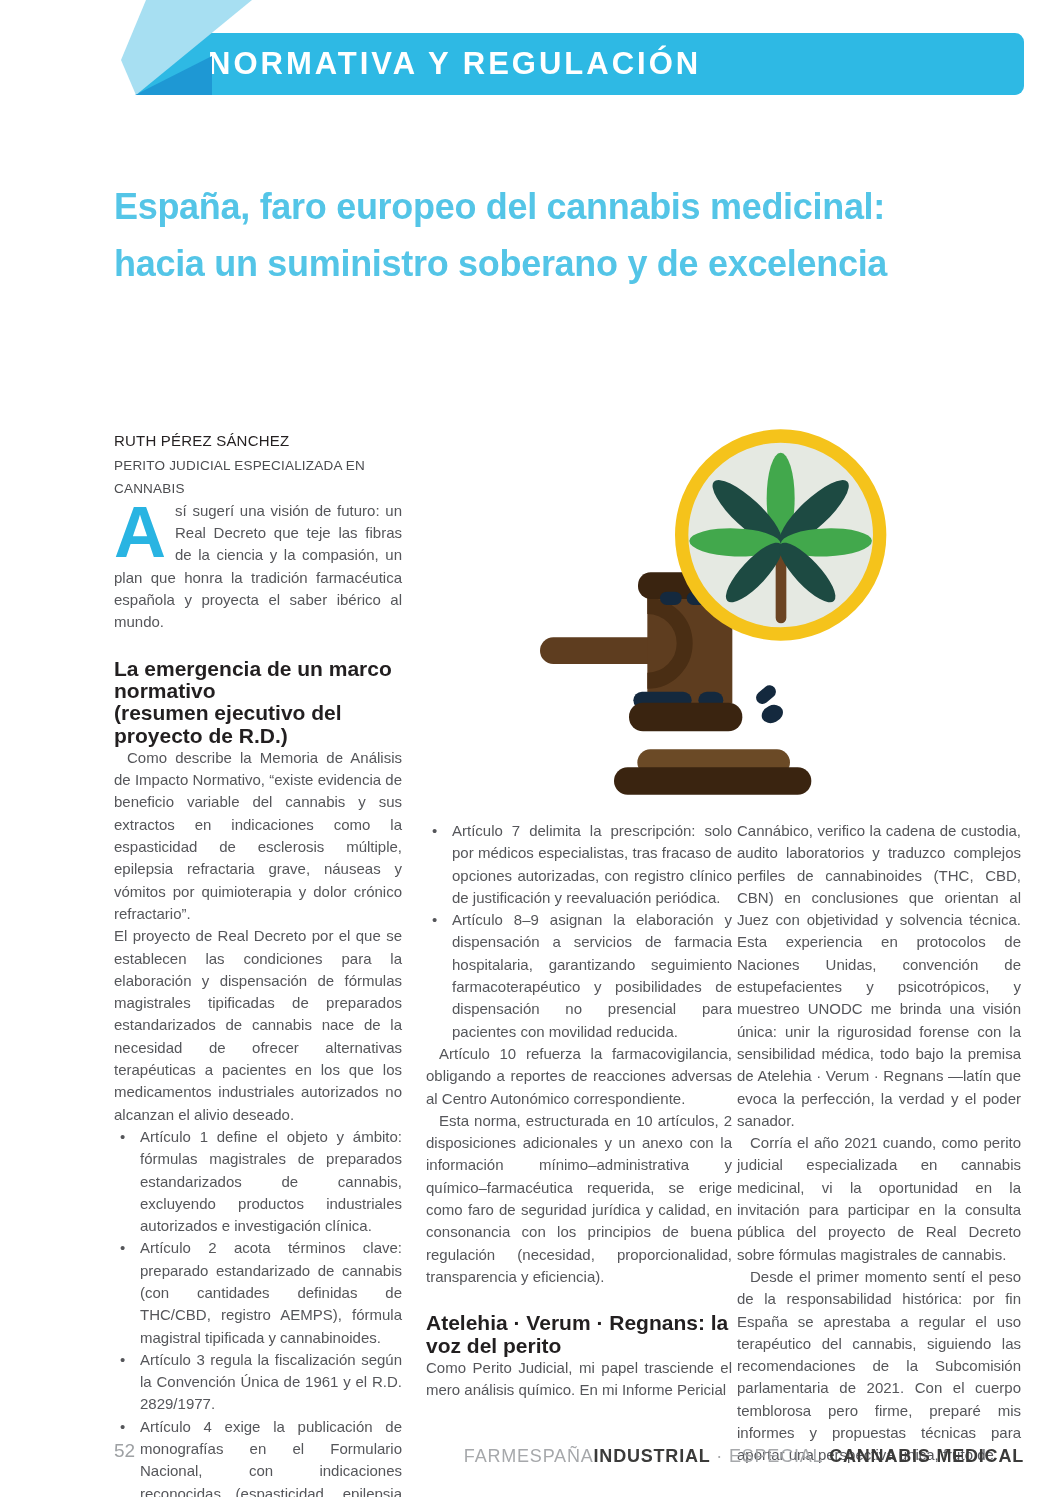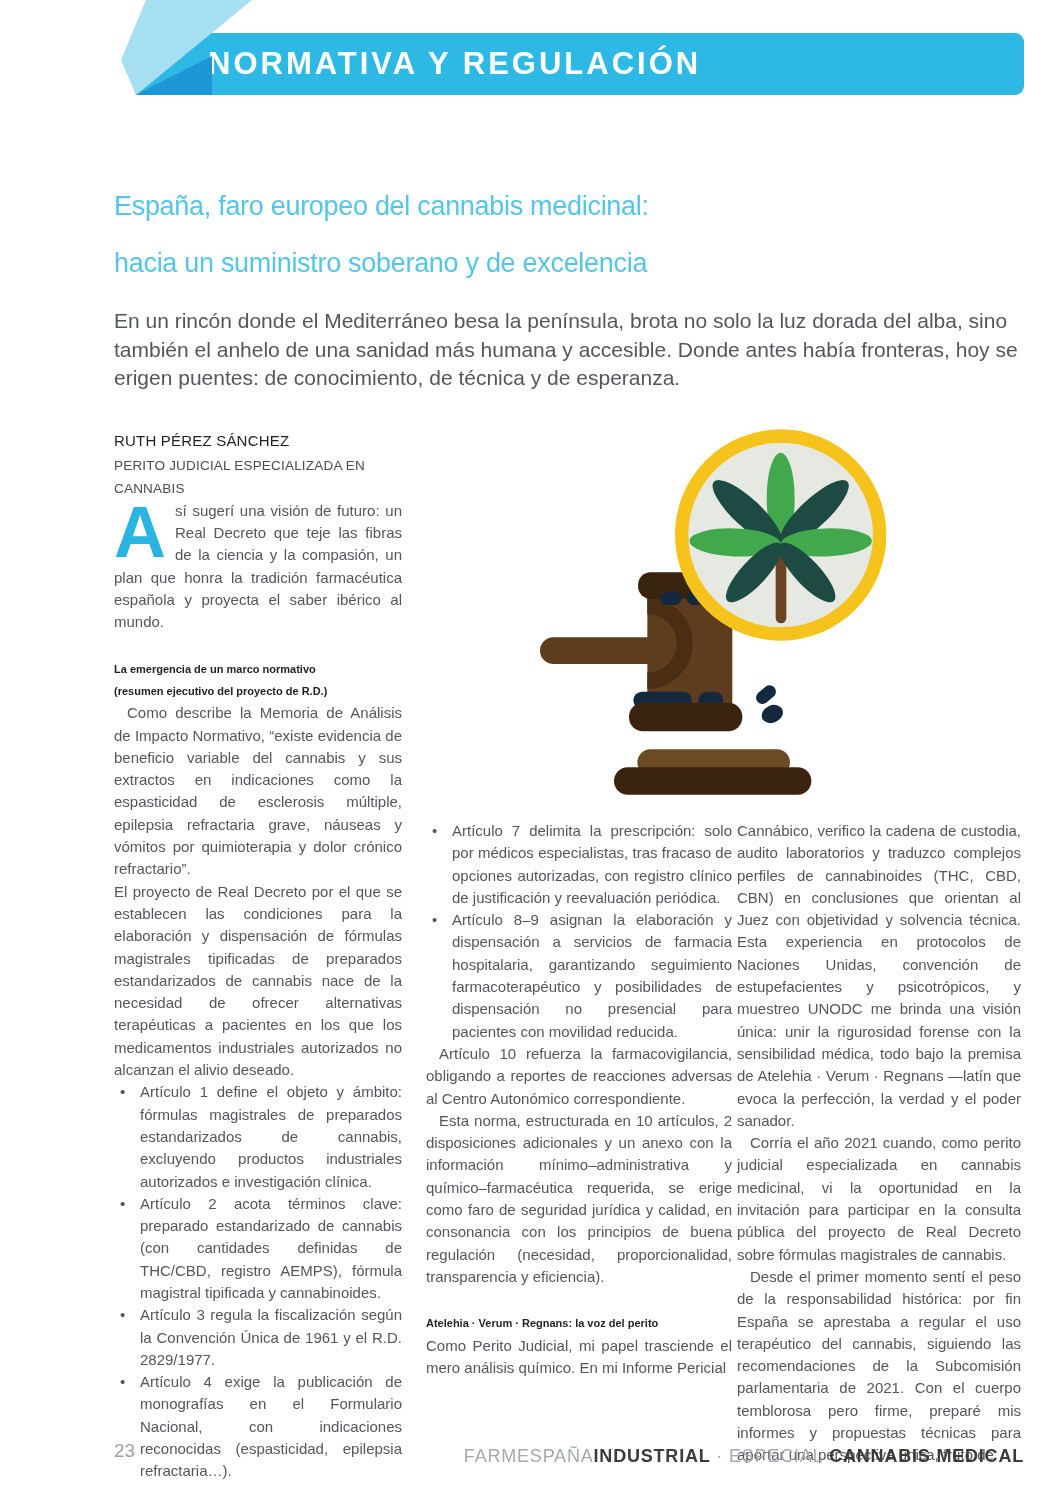--- a/index.html
+++ b/index.html
@@ -12,39 +12,39 @@
     position:absolute;left:100px;top:33px;width:890px;height:62px;
     background:#2eb9e4;border-radius:9px;display:flex;align-items:center;
   }
   .kicker-band .kicker-text{
     padding-left:74px;color:#ffffff;font-weight:700;font-size:31px;letter-spacing:3px;
   }
   .ribbon{position:absolute;left:60px;top:0;width:170px;height:140px;}
   
   .title{
     position:absolute;left:80px;top:178px;width:918px;
-    font-size:27px;line-height:57px;color:#54c5e7;font-weight:400;letter-spacing:-0.3px;
+    font-size:36px;line-height:57px;color:#54c5e7;font-weight:700;letter-spacing:-0.3px;
   }
   .intro{
     position:absolute;left:80px;top:307px;width:914px;
     font-size:21px;line-height:28.5px;color:#55565a;
   }
   
   .col{position:absolute;font-size:15px;line-height:22.3px;text-align:justify;color:#55565a;}
   .col1{left:80px;top:430px;width:288px;}
   .col2{left:392px;top:820px;width:306px;}
   .col3{left:703px;top:820px;width:284px;}
   .author-name{font-size:15px;font-weight:400;color:#231f20;text-align:left;letter-spacing:0.2px;}
   .author-role{font-size:13.5px;color:#4b4c4f;text-align:left;margin-top:3px;letter-spacing:0.2px;}
   .lead{margin-top:9px;}
   .dropcap{
     float:left;font-size:72px;line-height:56px;font-weight:700;color:#29b4e2;
     margin:4px 9px 0 0;
   }
-  .sec-heading{font-weight:700;color:#221f20;text-align:left;font-size:11px;}
+  .sec-heading{font-weight:700;color:#221f20;text-align:left;font-size:21px;}
   .mt24{margin-top:24px;}
   p.body{margin:0;}
   .indent{text-indent:13px;}
   .bullet{display:flex;margin:0;}
   .bullet .dot{flex:none;width:26px;padding-left:6px;box-sizing:border-box;text-align:left;}
   .bullet .btxt{flex:1;text-align:justify;}
   
   .illustration{position:absolute;left:480px;top:410px;width:560px;height:420px;}
   
   .footer-page{position:absolute;left:80px;top:1440px;font-size:19px;color:#9ea1a4;}
@@ -66,21 +66,20 @@
   <svg class="ribbon" viewBox="0 0 170 140">
     <polygon points="52,0 158,0 42,95 27,60" fill="#a7dff2"></polygon>
     <polygon points="41,95 118,95 118,56" fill="#1e98d4"></polygon>
   </svg>
 
   <div class="title">
     <div>España, faro europeo del cannabis medicinal:</div>
     <div>hacia un suministro soberano y de excelencia</div>
   </div>
 
-  <div class="intro">En un rincón donde el Mediterráneo besa la península, brota no solo la luz dorada del alba, sino también el anhelo de una sanidad más humana y accesible. Donde antes había fronteras, hoy se erigen puentes: de conocimiento, de técnica y de esperanza.</div>
 
   <svg class="illustration" viewBox="0 0 1680 1260">
     <defs>
       <clipPath id="headClip">
           <rect x="400" y="540" width="255" height="340"></rect>
         </clipPath>
     </defs>
     <g>
       <rect x="78" y="682" width="420" height="80" rx="40" fill="#5e3d1f"></rect>
       <rect x="400" y="540" width="255" height="340" fill="#5e3d1f"></rect>
@@ -160,16 +159,16 @@
     <div class="sec-heading mt24">Atelehia · Verum · Regnans: la voz del perito</div>
     <p class="body">Como Perito Judicial, mi papel trasciende el mero análisis químico. En mi Informe Pericial</p>
   </div>
 
   <div class="col col3">
     <p class="body">Cannábico, verifico la cadena de custodia, audito laboratorios y traduzco complejos perfiles de cannabinoides (THC, CBD, CBN) en conclusiones que orientan al Juez con objetividad y solvencia técnica. Esta experiencia en protocolos de Naciones Unidas, convención de estupefacientes y psicotrópicos, y muestreo UNODC me brinda una visión única: unir la rigurosidad forense con la sensibilidad médica, todo bajo la premisa de Atelehia · Verum · Regnans —latín que evoca la perfección, la verdad y el poder sanador.</p>
     <p class="body indent">Corría el año 2021 cuando, como perito judicial especializada en cannabis medicinal, vi la oportunidad en la invitación para participar en la consulta pública del proyecto de Real Decreto sobre fórmulas magistrales de cannabis.</p>
     <p class="body indent">Desde el primer momento sentí el peso de la responsabilidad histórica: por fin España se aprestaba a regular el uso terapéutico del cannabis, siguiendo las recomendaciones de la Subcomisión parlamentaria de 2021. Con el cuerpo temblorosa pero firme, preparé mis informes y propuestas técnicas para aportar una perspectiva única, fruto de</p>
   </div>
 
-  <div class="footer-page">23</div>
+  <div class="footer-page">52</div>
   <div class="footer-right"><span>FARMESPAÑA</span><b>INDUSTRIAL</b>&nbsp;<span class="sep">· ESPECIAL</span>&nbsp;<b>CANNABIS MEDICAL</b></div>
 
 </div>
 
 </body></html>

